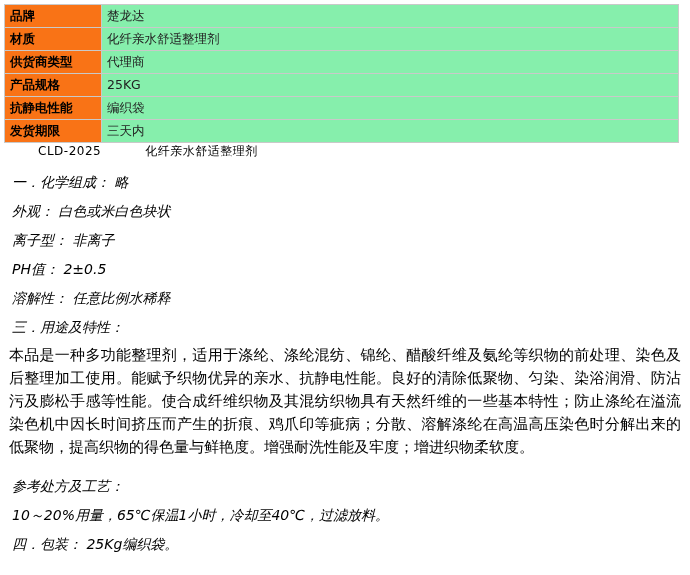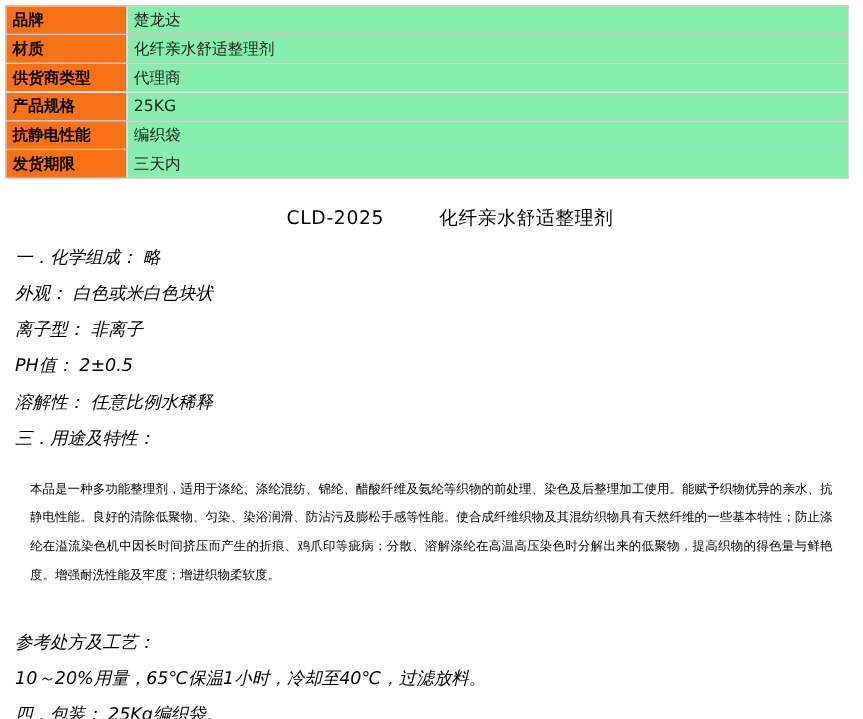--- a/index.html
+++ b/index.html
@@ -49,47 +49,45 @@
     background: #86efac;
     color: #222;
   }
 
   
   .doc {
     margin: 0;
     padding: 0 8px 0 8px;
   }
   .title-line {
-    margin-top: 22px;
     margin-left: 30px;
-    font-size: 15px;
+    font-size: 12px;
     letter-spacing: 0.5px;
-    text-align: center;
   }
   .title-code {
     font-family: "DejaVu Sans", "Liberation Sans", sans-serif;
   }
   .title-name {
     margin-left: 44px;
   }
   .indent-2 {
     margin-left: 110px;
   }
   p.line {
     margin: 4px;
     padding: 0;
     font-size: 14px;
     line-height: 25px;
     white-space: pre-wrap;
     font-style: italic;
   }
   .para {
-    margin: 16px;
+    margin: 1px;
     padding: 0;
-    font-size: 10px;
+    font-size: 15px;
     line-height: 23px;
     text-align: justify;
     text-justify: inter-ideograph;
   }
   .gap-s { height: 6px; }
   .gap-m { height: 10px; }
   .sect { margin-top: 2px; }
 </style>
 </head>
 <body>

